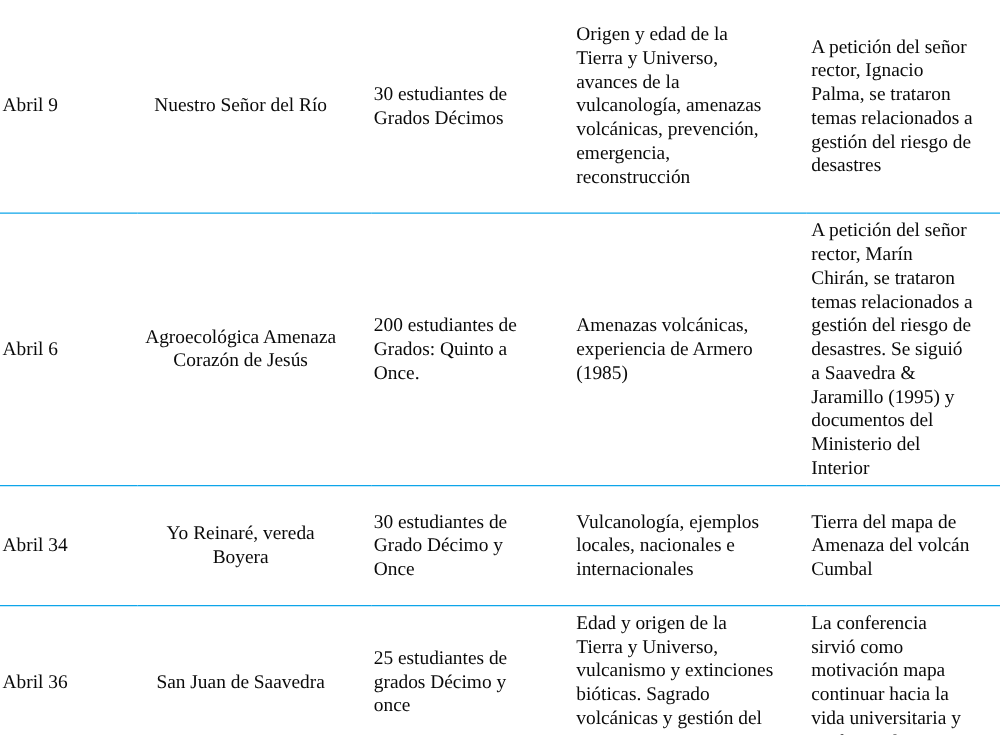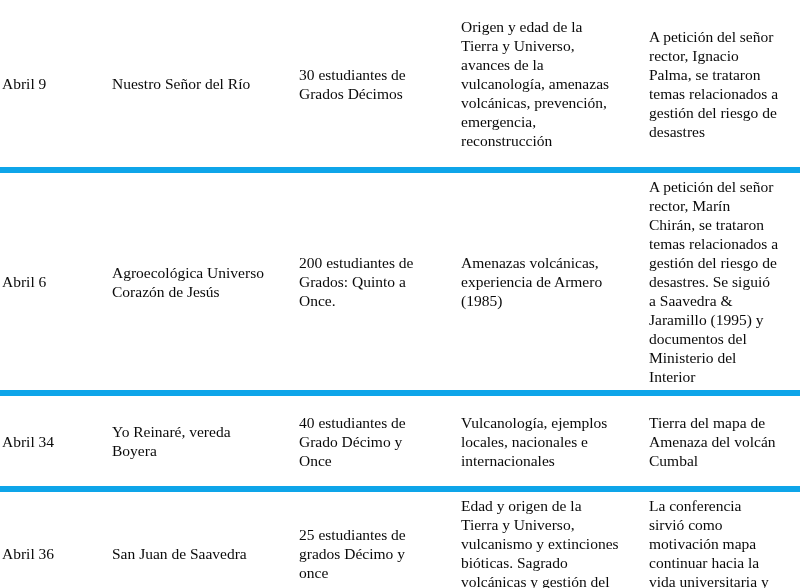--- a/index.html
+++ b/index.html
@@ -22,33 +22,33 @@
     line-height: 19px;
   }
   .doc-table td {
     vertical-align: middle;
     text-align: left;
     padding: 4px 0;
     word-wrap: break-word;
   }
   
   .doc-table tr + tr td {
-    border-top: 6px solid #0ea5e9;
+    border-top: 1px solid #0ea5e9;
   }
   .doc-table tr:last-child td {
     border-bottom: 1px solid #5a5a5a;
   }
   .col-date        { width: 110px; }
   .col-institution { width: 187px; }
   .col-students    { width: 163px; }
   .col-topics      { width: 185px; }
   .col-notes       { width: 155px; }
 
   td.cell-date        { padding-left: 2px;  padding-right: 6px; }
-  td.cell-institution { padding-left: 2px;  padding-right: 24px; }
+  td.cell-institution { padding-left: 2px;  padding-right: 24px; text-align: center; }
   td.cell-students    { padding-left: 2px;  padding-right: 36px; }
   td.cell-topics      { padding-left: 1px;  padding-right: 26px; }
   td.cell-notes       { padding-left: 4px;  padding-right: 21px; }
 
   tr.row-0 { height: 170px; }
   tr.row-1 { height: 189px; }
   tr.row-2 { height: 96px; }
   tr.row-3 { height: 122px; }
 </style>
 </head>
@@ -65,29 +65,29 @@
   <tbody>
     <tr class="row-0">
       <td class="cell-date">Abril 9</td>
       <td class="cell-institution">Nuestro Señor del Río</td>
       <td class="cell-students">30 estudiantes de Grados Décimos</td>
       <td class="cell-topics">Origen y edad de la Tierra y Universo, avances de la vulcanología, amenazas volcánicas, prevención, emergencia, reconstrucción</td>
       <td class="cell-notes">A petición del señor rector, Ignacio Palma, se trataron temas relacionados a gestión del riesgo de desastres</td>
     </tr>
     <tr class="row-1">
       <td class="cell-date">Abril 6</td>
-      <td class="cell-institution">Agroecológica Universo Corazón de Jesús</td>
+      <td class="cell-institution">Agroecológica Amenaza Corazón de Jesús</td>
       <td class="cell-students">200 estudiantes de Grados: Quinto a Once.</td>
       <td class="cell-topics">Amenazas volcánicas, experiencia de Armero (1985)</td>
       <td class="cell-notes">A petición del señor rector, Marín Chirán, se trataron temas relacionados a gestión del riesgo de desastres. Se siguió a Saavedra &amp; Jaramillo (1995) y documentos del Ministerio del Interior</td>
     </tr>
     <tr class="row-2">
       <td class="cell-date">Abril 34</td>
       <td class="cell-institution">Yo Reinaré, vereda Boyera</td>
-      <td class="cell-students">40 estudiantes de Grado Décimo y Once</td>
+      <td class="cell-students">30 estudiantes de Grado Décimo y Once</td>
       <td class="cell-topics">Vulcanología, ejemplos locales, nacionales e internacionales</td>
       <td class="cell-notes">Tierra del mapa de Amenaza del volcán Cumbal</td>
     </tr>
     <tr class="row-3">
       <td class="cell-date">Abril 36</td>
       <td class="cell-institution">San Juan de Saavedra</td>
       <td class="cell-students">25 estudiantes de grados Décimo y once</td>
       <td class="cell-topics">Edad y origen de la Tierra y Universo, vulcanismo y extinciones bióticas. Sagrado volcánicas y gestión del riesgo</td>
       <td class="cell-notes">La conferencia sirvió como motivación mapa continuar hacia la vida universitaria y profesional</td>
     </tr>

